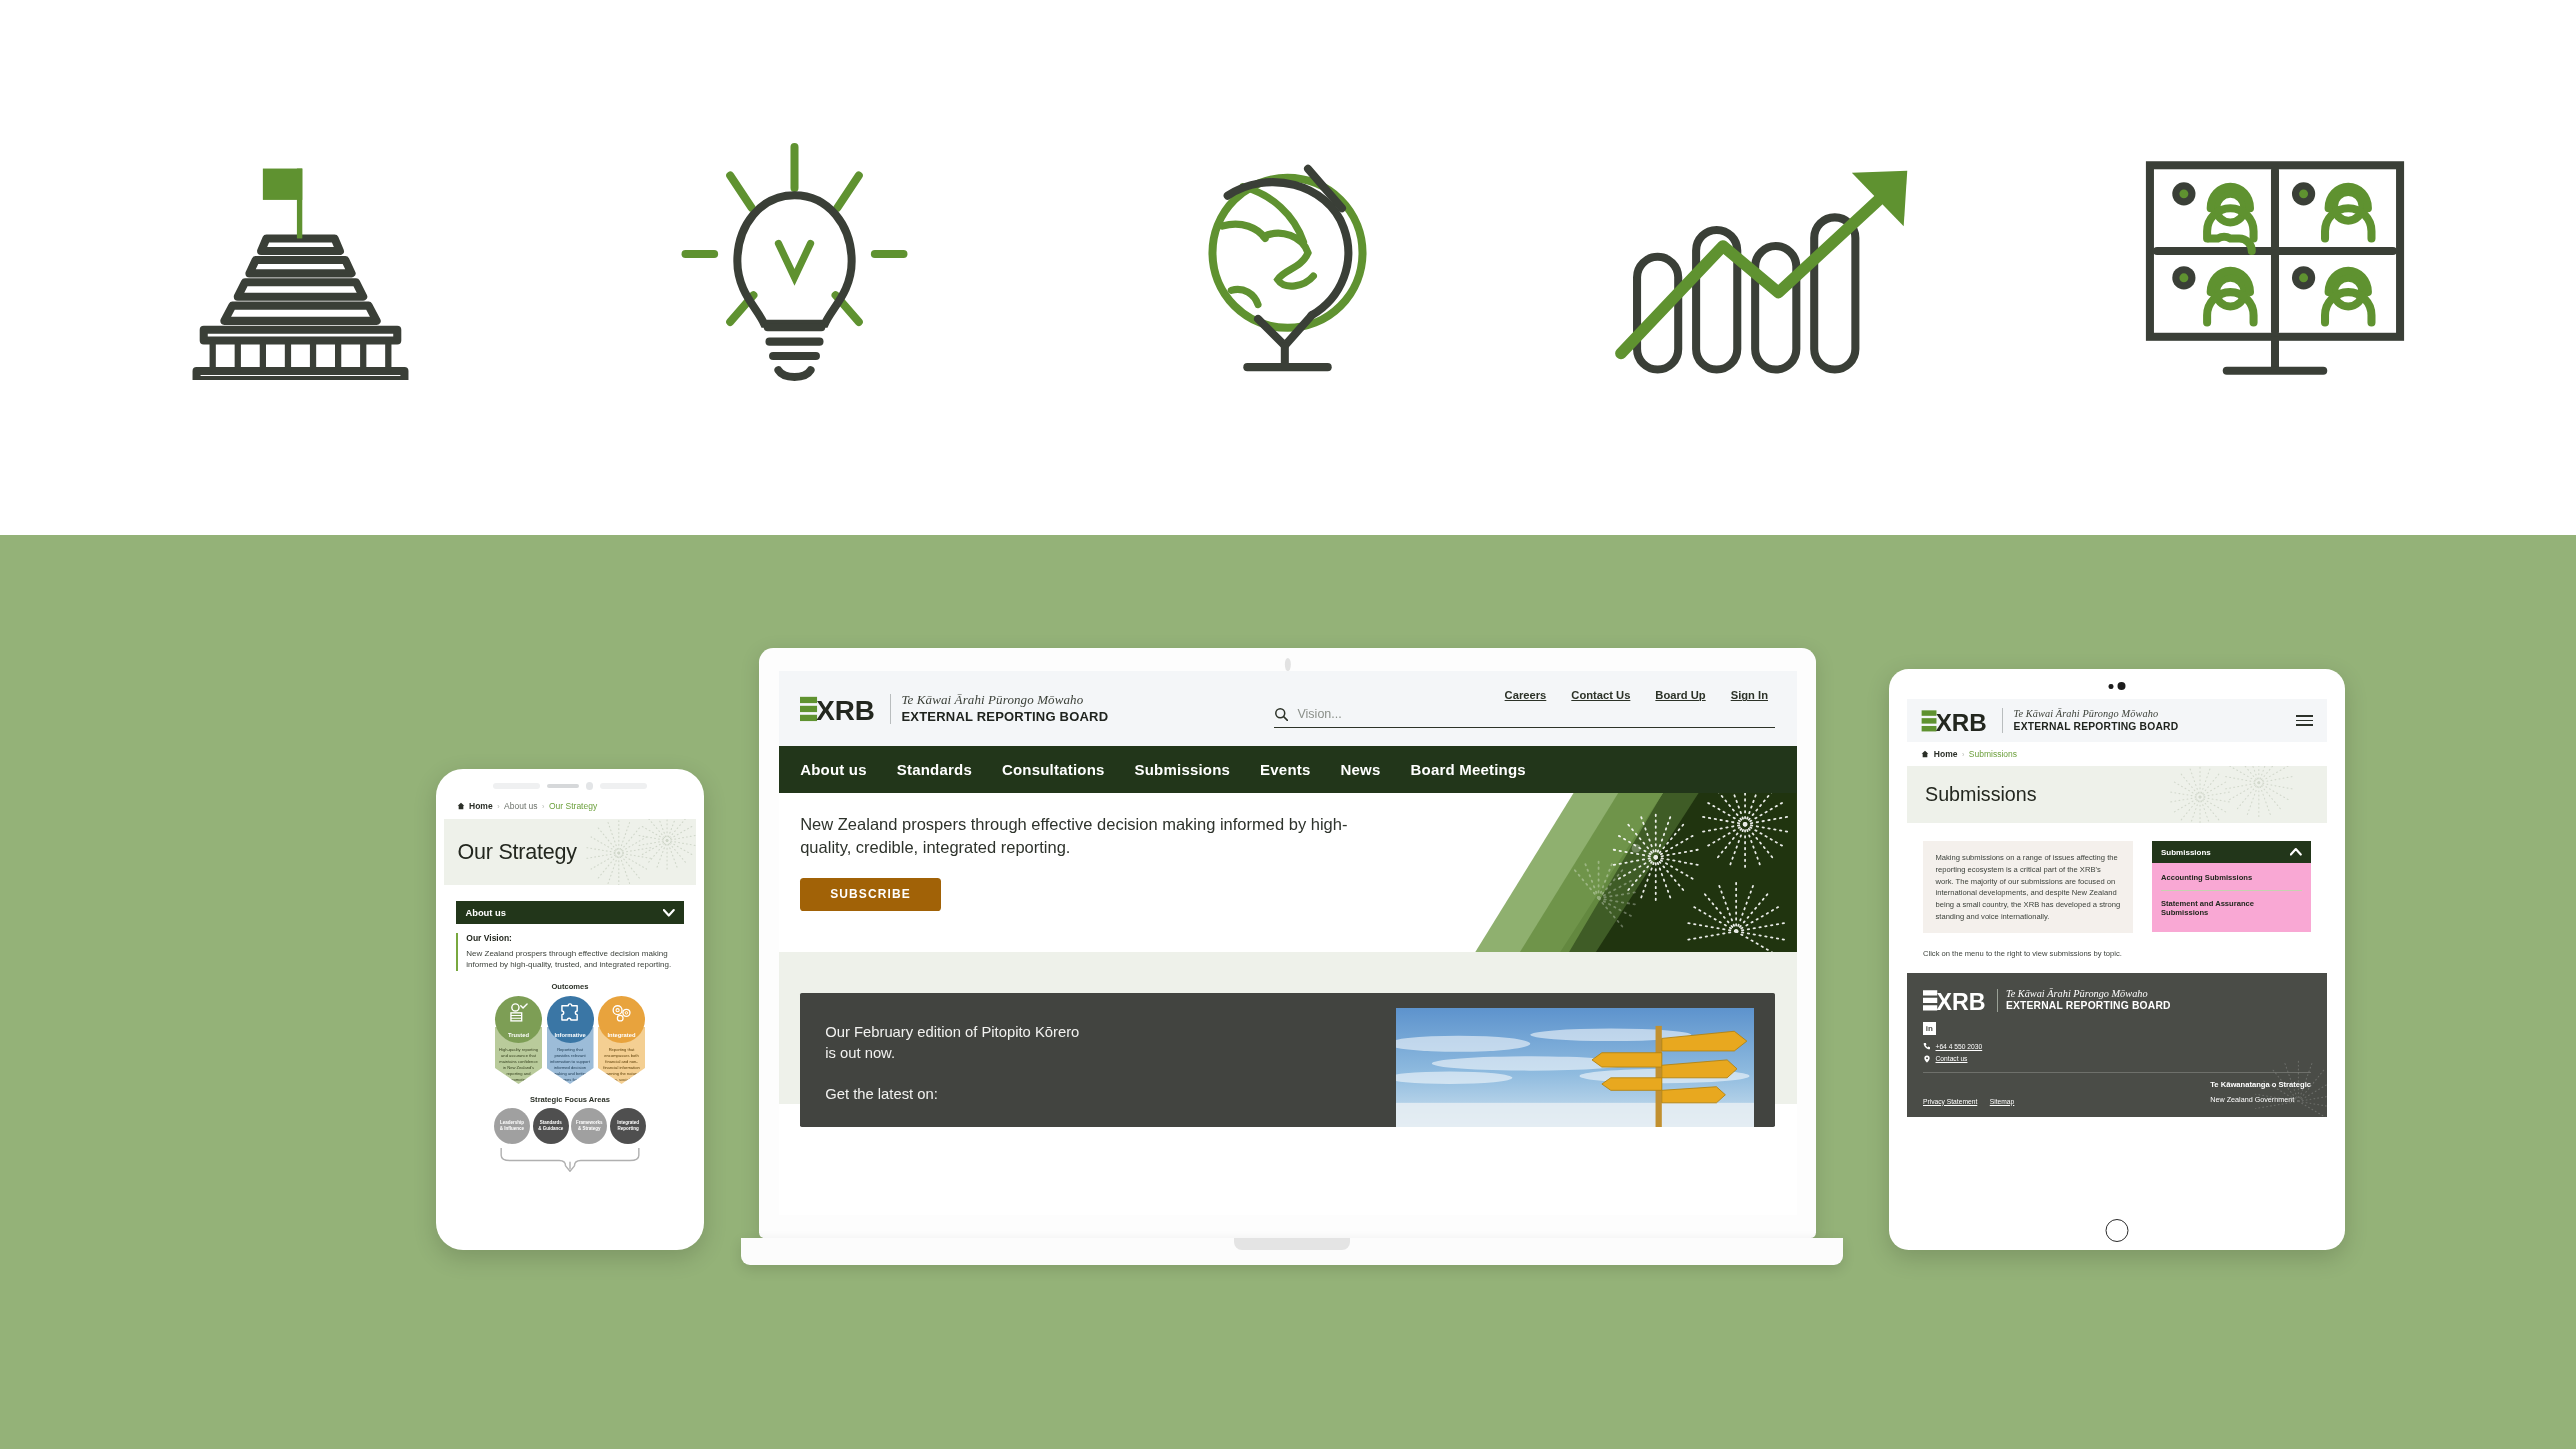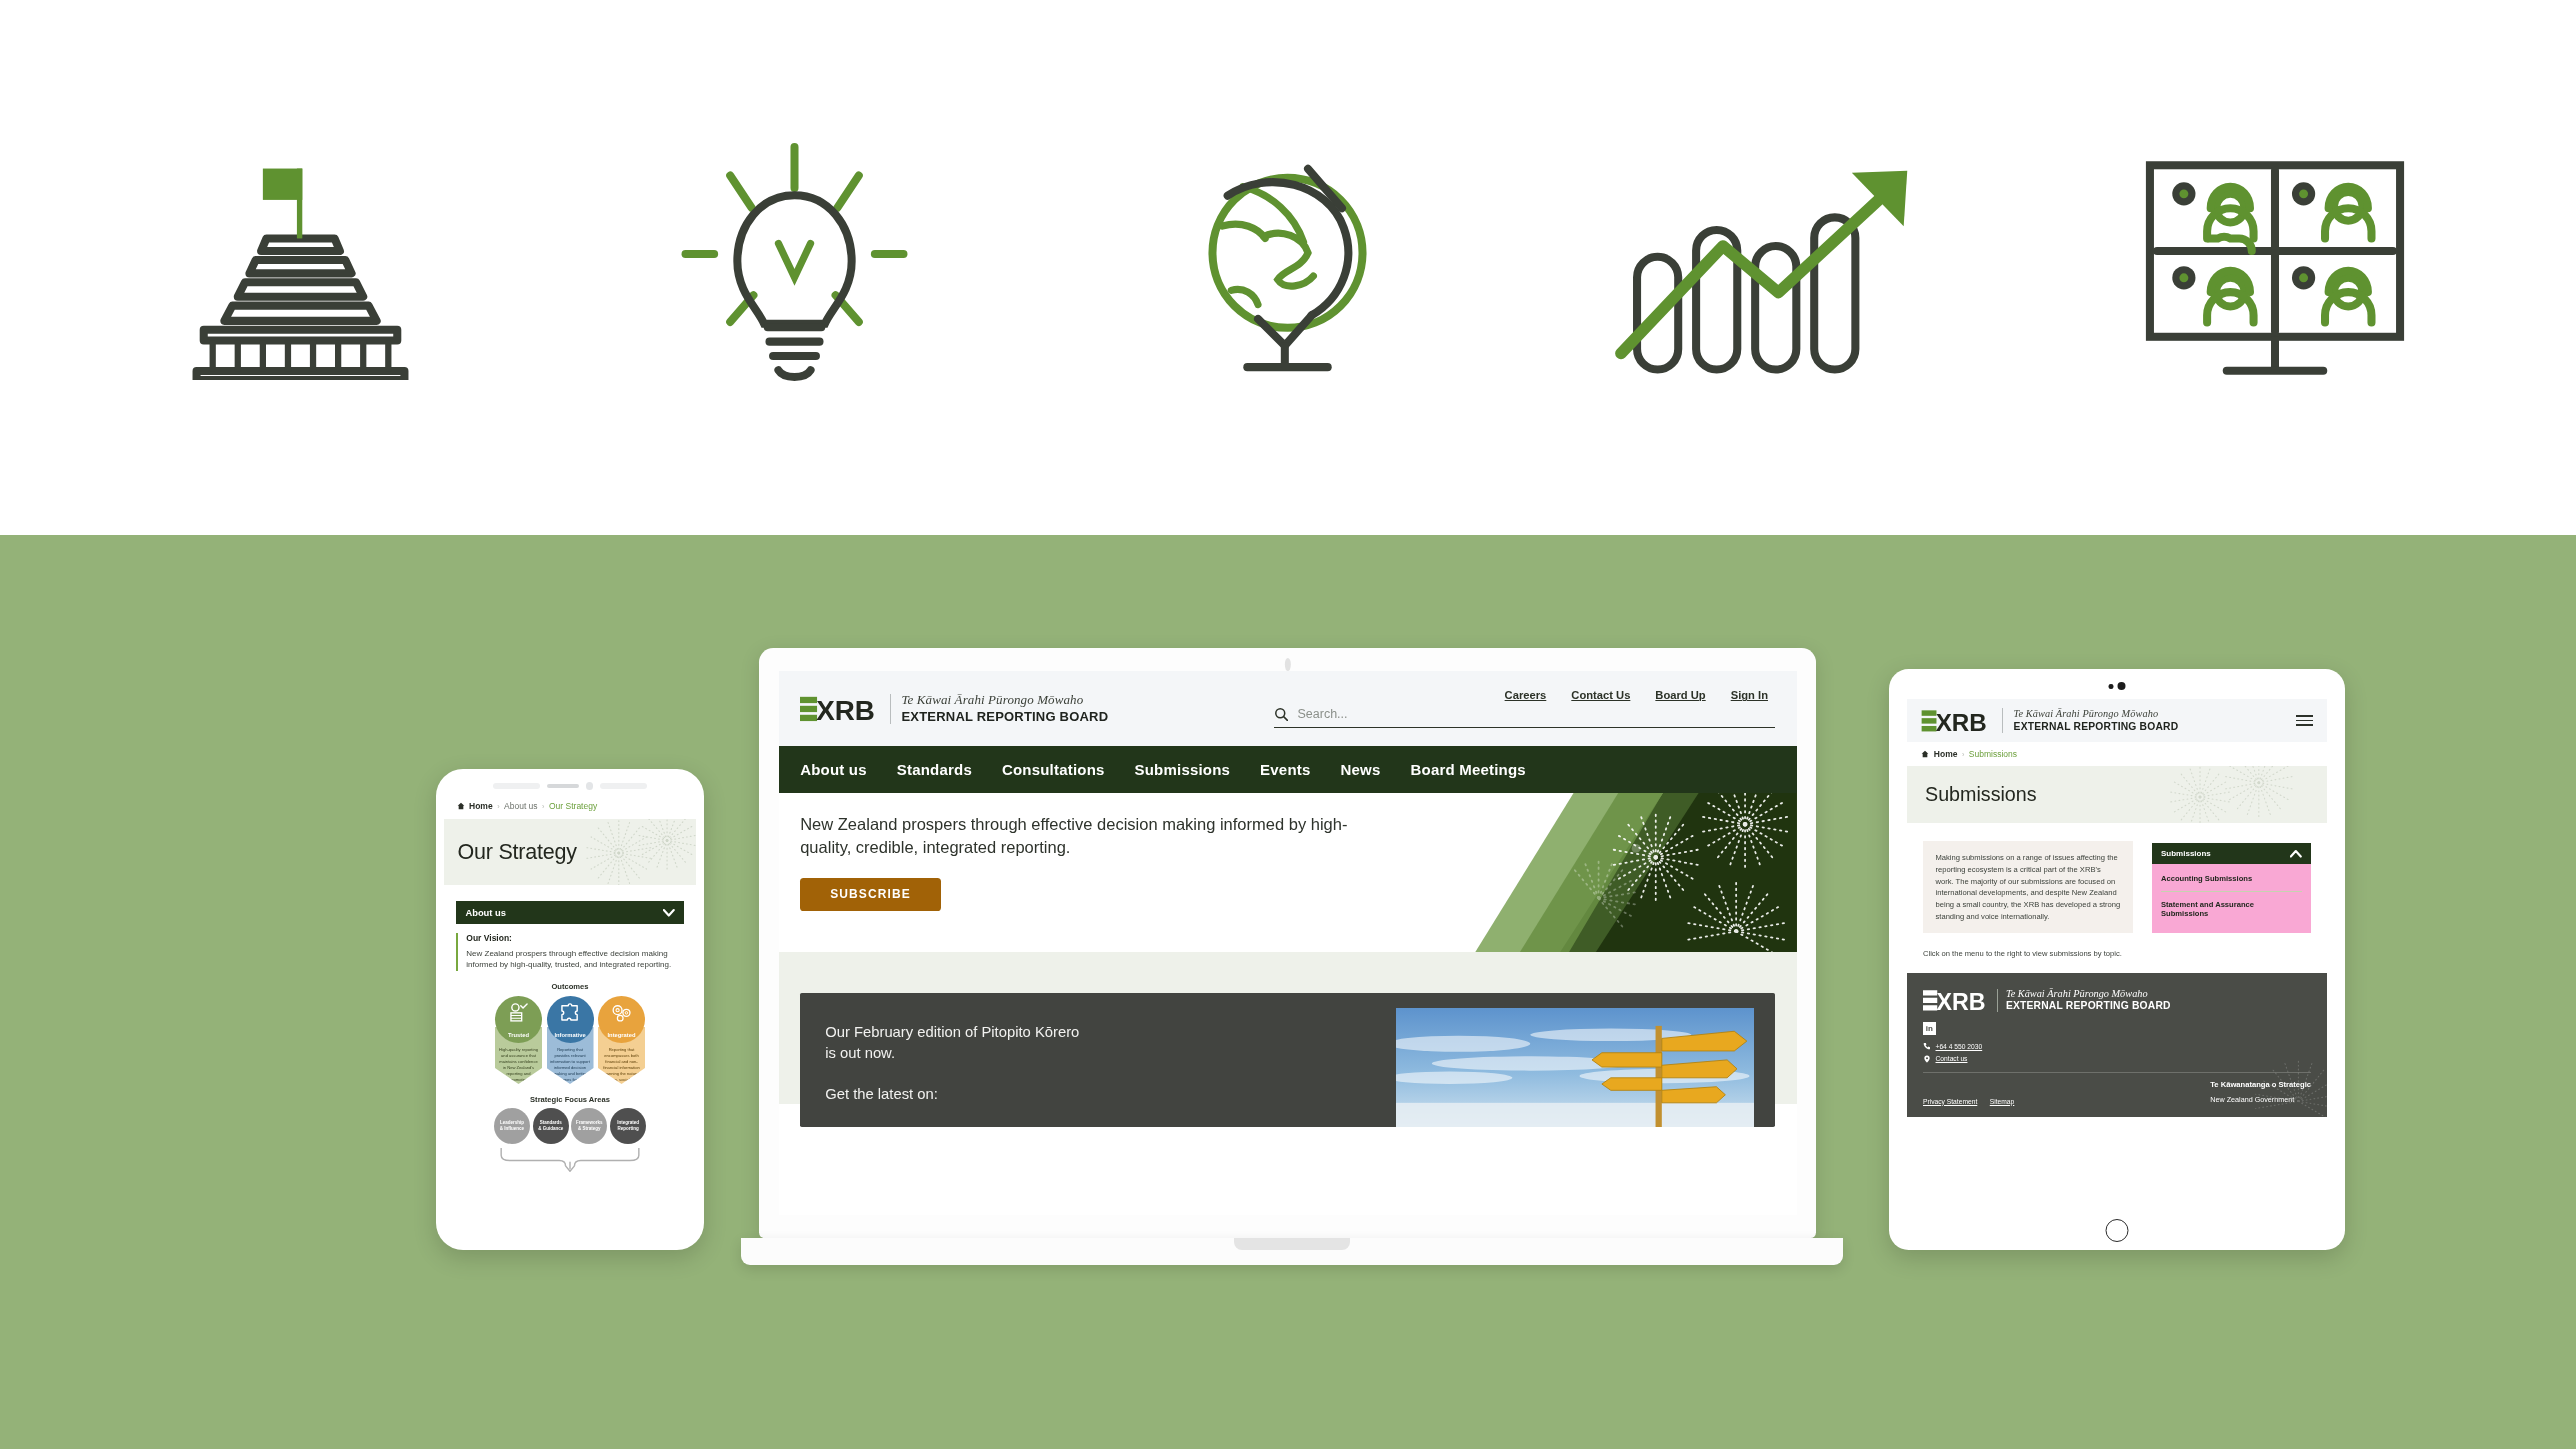--- a/index.html
+++ b/index.html
@@ -184,21 +184,21 @@
   #tablet-screen { width: 100%; height: 100%; background: #fff; overflow: hidden; position: relative; }
   .tb-topbar { background: #f4f6f8; height: 43px; display: flex; align-items: center; padding: 0 14.3px; }
   .tb-burger { margin-left: auto; display: flex; flex-direction: column; gap: 3.1px; cursor: pointer; }
   .tb-burger i { width: 17px; height: 1.8px; background: #2c312a; display: block; }
   .tb-crumb { display: flex; align-items: center; gap: 4.5px; padding: 7.2px 14.3px; font-size: 8.5px; }
   .tb-crumb .home { font-weight: bold; color: #2b2f28; }
   .tb-crumb .sep { color: #b6bab3; font-size: 7.2px; }
   .tb-crumb .cur { color: #6ca03c; }
   .tb-hero { background: #eef1ea; height: 57px; position: relative; overflow: hidden; display: flex; align-items: center; padding-left: 18px; }
   .tb-hero h1 { font-size: 19.7px; color: #23271f; font-weight: 500; }
-  .tb-content { display: flex; gap: 19px; padding: 18px 16px 0 16px; align-items: flex-end; }
+  .tb-content { display: flex; gap: 19px; padding: 18px 16px 0 16px; }
   .tb-intro { flex: 1; background: #f4f0ec; padding: 10.7px 12.5px; }
   .tb-intro p { font-size: 7.6px; line-height: 1.55; color: #3b403a; }
   .tb-menu { width: 159px; }
   .tb-menu-head {
     background: #22361a; height: 21.5px; display: flex; align-items: center;
     justify-content: space-between; padding: 0 9px; cursor: pointer;
   }
   .tb-menu-head span { color: #fff; font-size: 8px; font-weight: bold; }
   .tb-menu-body { background: #f9a8d4; padding: 1.8px 0 7.2px 0; }
   .tb-menu-item { padding: 8px 9px; font-size: 7.6px; font-weight: bold; color: #22281f; cursor: pointer; }
@@ -364,21 +364,21 @@
               <a>Careers</a>
               <a>Contact Us</a>
               <a>Board Up</a>
               <a>Sign In</a>
             </div>
             <div class="searchrow">
               <svg width="14.3" height="14.3" viewBox="0 0 16 16">
                 <circle cx="7" cy="7" r="5" fill="none" stroke="#2d3329" stroke-width="1.7"></circle>
                 <line x1="10.8" y1="10.8" x2="15" y2="15" stroke="#2d3329" stroke-width="1.7" stroke-linecap="round"></line>
               </svg>
-              <span class="search-ph">Search...</span>
+              <span class="search-ph">Vision...</span>
             </div>
           </div>
         </div>
 
         <div class="site-nav">
           <a>About us</a>
           <a>Standards</a>
           <a>Consultations</a>
           <a>Submissions</a>
           <a>Events</a>

